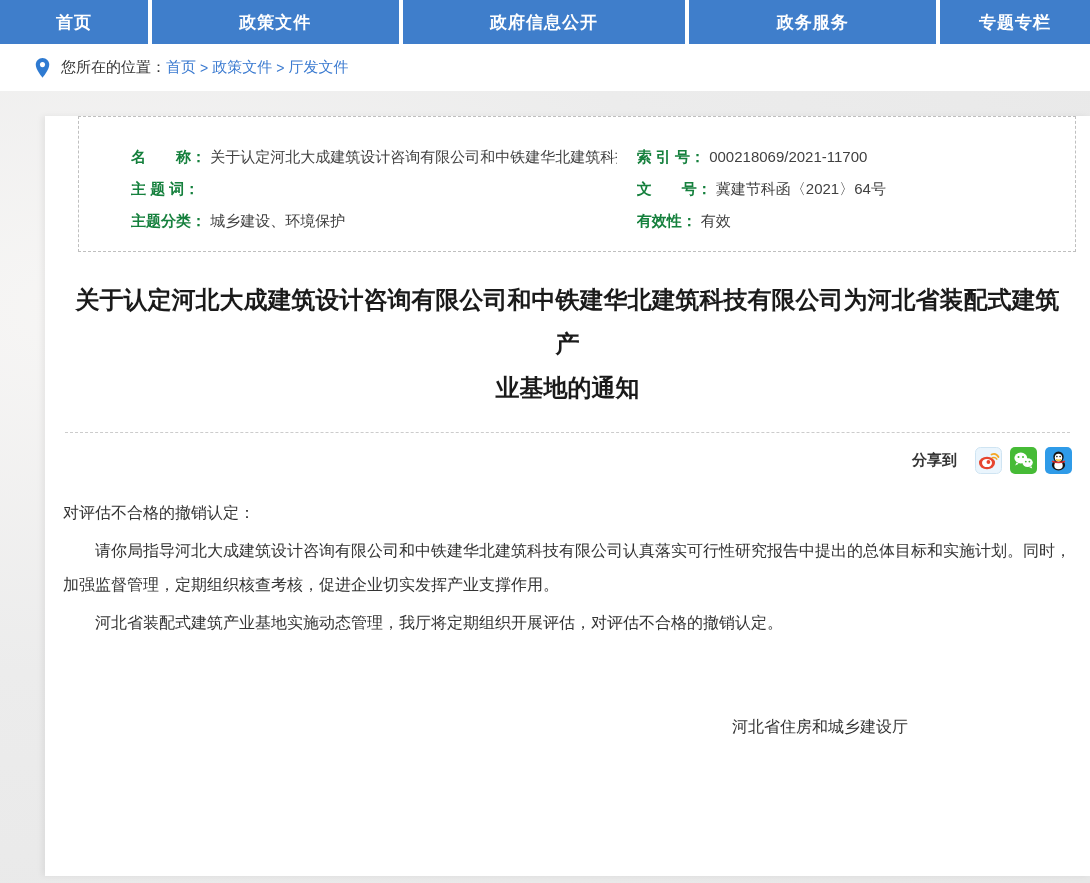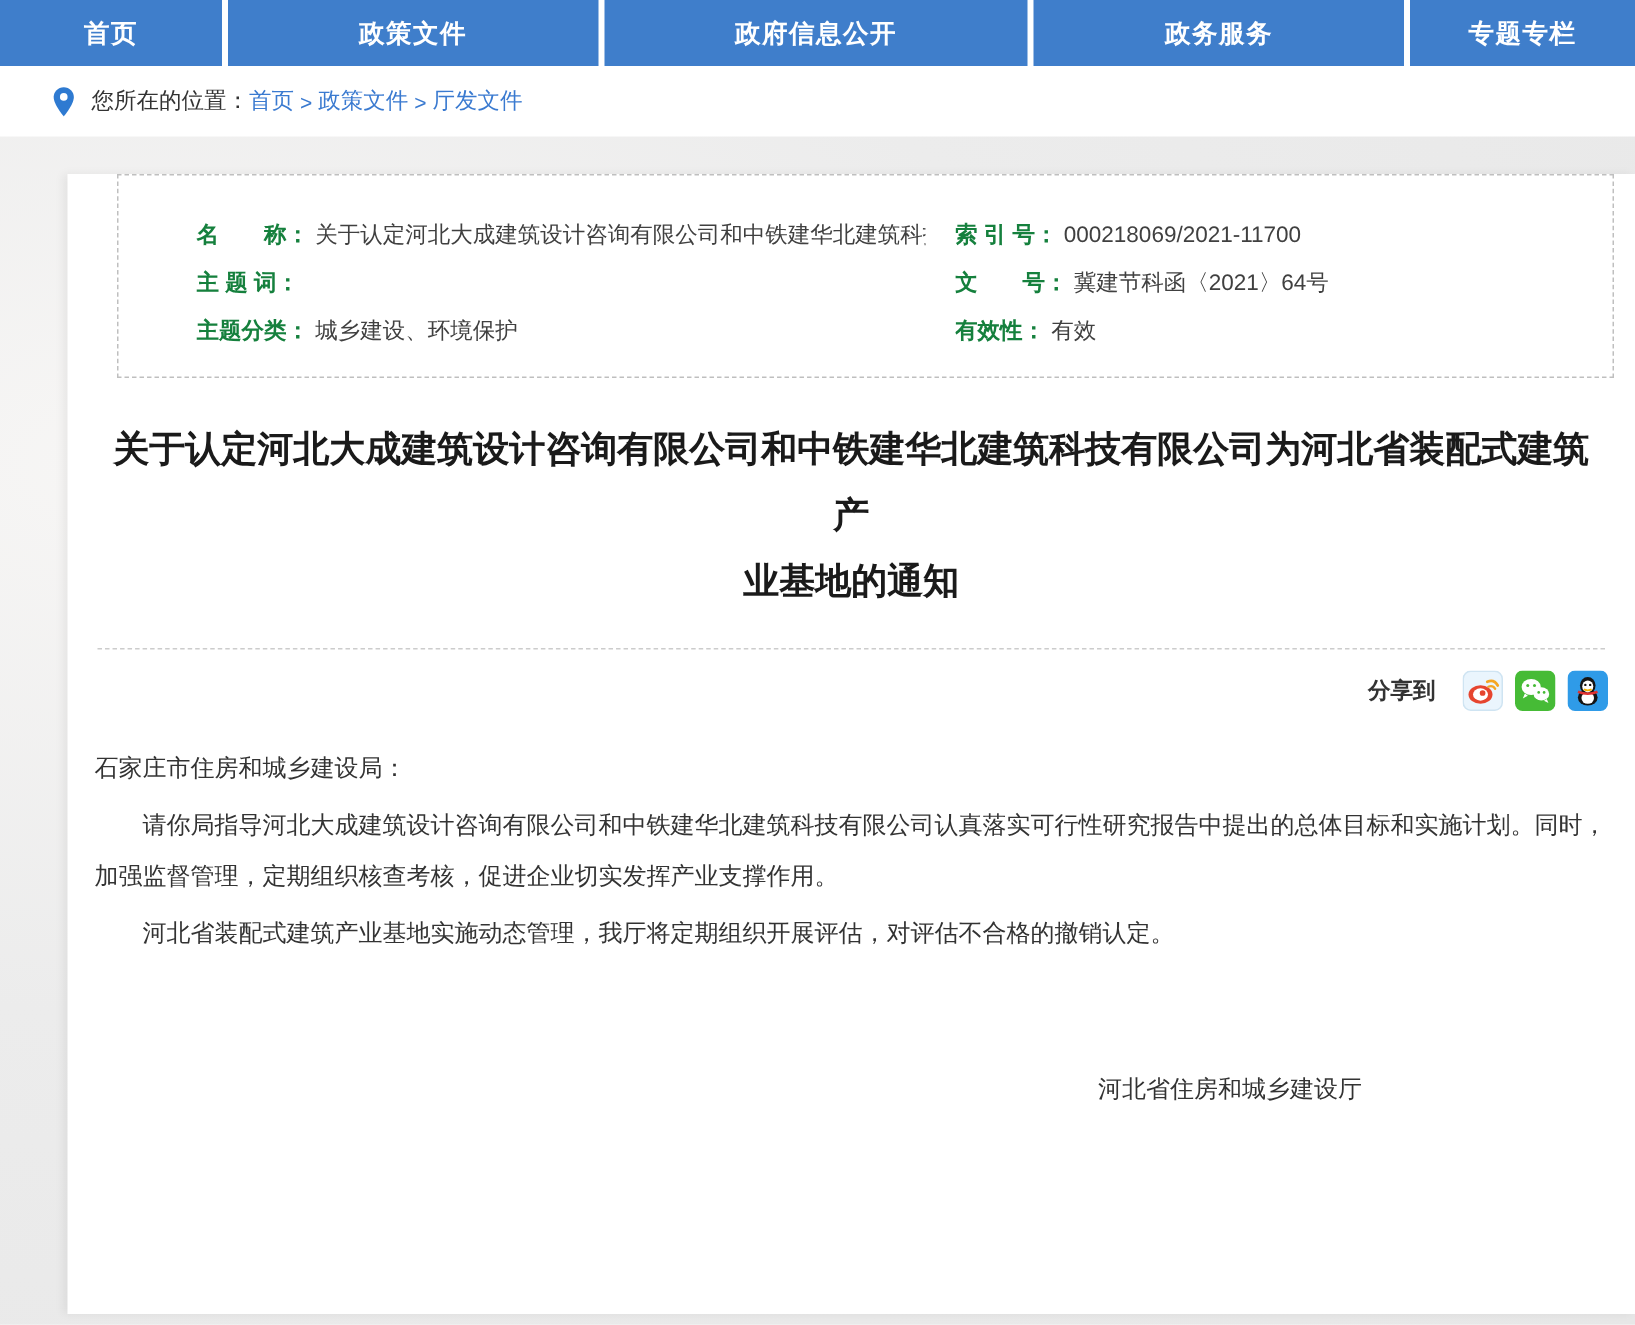--- a/index.html
+++ b/index.html
@@ -152,21 +152,21 @@
         <ellipse cx="13.5" cy="18.4" rx="4.2" ry="3.8" fill="#fff"></ellipse>
         <circle cx="11.9" cy="9.6" r="0.8" fill="#141414"></circle>
         <circle cx="15.1" cy="9.6" r="0.8" fill="#141414"></circle>
         <path d="M10.9 12.6 q2.6 1.2 5.2 0" stroke="#f6b300" stroke-width="1.2" fill="none"></path>
         <path d="M7 14.2 q6.5 2.6 13 0" stroke="#e03131" stroke-width="1.7" fill="none"></path>
       </svg>
     </span>
   </div>
 
   <div class="article-body">
-    <p class="salutation">石家庄市住房和城乡建设局：</p>
+    <p class="salutation">对评估不合格的撤销认定：</p>
     <p class="indent">请你局指导河北大成建筑设计咨询有限公司和中铁建华北建筑科技有限公司认真落实可行性研究报告中提出的总体目标和实施计划。同时，加强监督管理，定期组织核查考核，促进企业切实发挥产业支撑作用。</p>
     <p class="indent">河北省装配式建筑产业基地实施动态管理，我厅将定期组织开展评估，对评估不合格的撤销认定。</p>
   </div>
 
   <div class="signature">
     <div class="sig-org">河北省住房和城乡建设厅</div>
 
   </div>
 
 </div>

